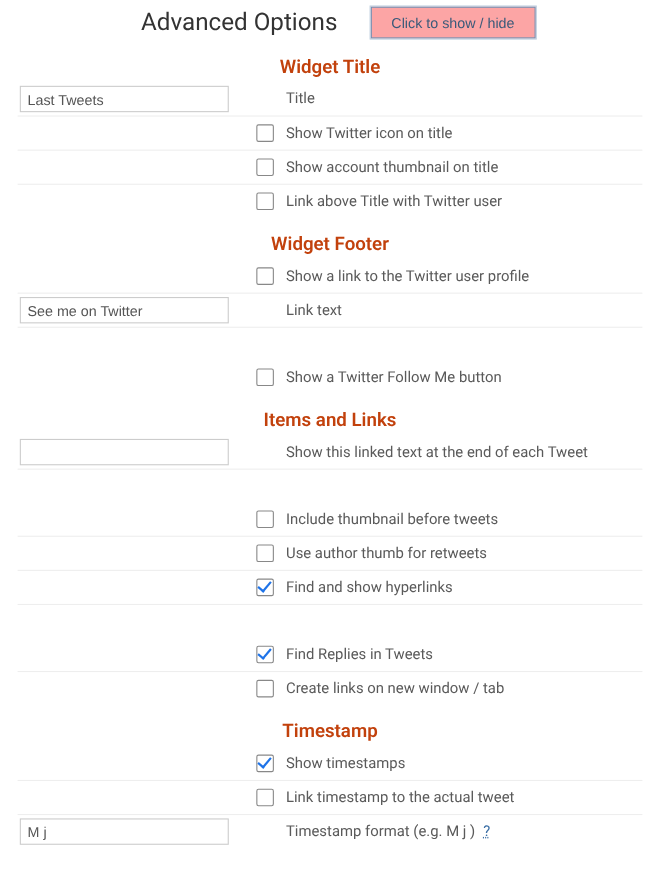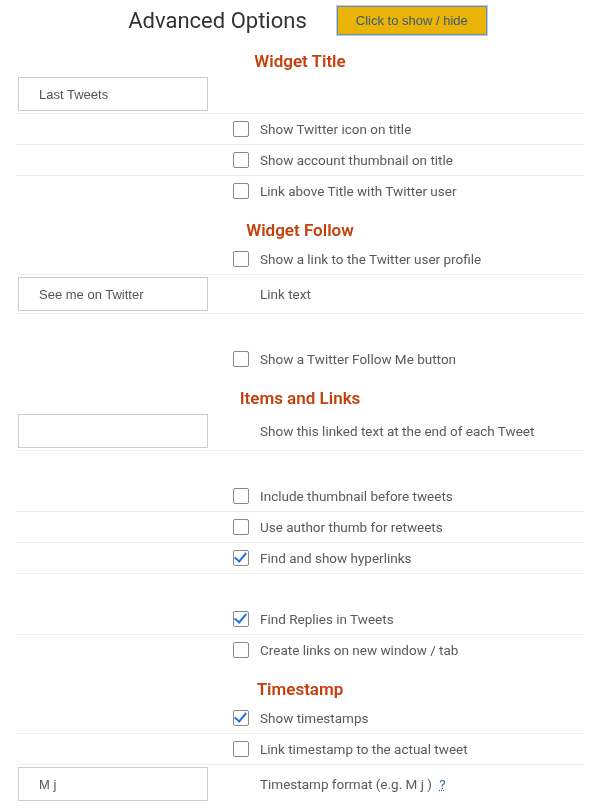--- a/index.html
+++ b/index.html
@@ -25,21 +25,21 @@
   }
   .adv-title {
     font-size: 22px;
     font-weight: 400;
     color: #333;
   }
   .toggle-btn {
     border: 1px solid #6a8fb5;
     outline: 1px solid #bcd;
     color: #3a5a7a;
-    background: #eab308;
+    background: #fca5a5;
     padding: 6px 18px;
     font-size: 13px;
     cursor: pointer;
   }
   .section-title {
     text-align: center;
     font-size: 17px;
     font-weight: 600;
     color: #c2410c;
     margin: 14px 0 4px 0;
@@ -61,23 +61,23 @@
     width: 210px;
     flex: 0 0 210px;
     display: flex;
     align-items: center;
     padding-left: 2px;
     padding-right: 6px;
     box-sizing: border-box;
   }
   .left .txt-in {
     width: 190px;
-    height: 34px;
+    height: 24px;
     border: 1px solid #ccc;
-    padding: 2px 20px;
+    padding: 2px 6px;
     font-size: 13px;
     color: #555;
     box-sizing: border-box;
     background: #fff;
   }
   .cbwrap {
     width: 30px;
     flex: 0 0 30px;
     display: flex;
     justify-content: center;
@@ -129,20 +129,21 @@
     <button class="toggle-btn">Click to show / hide</button>
   </div>
 
   <div class="section-title">Widget Title</div>
   <div class="rows">
     <div class="row">
       <div class="left">
           <input type="text" class="txt-in" value="Last Tweets" style="">
         </div>
       <div class="cbwrap"></div>
+      <div class="lbl">Title</div>
     </div>
     <div class="row">
       <div class="left"></div>
       <div class="cbwrap">
           <input type="checkbox" class="cb" style="">
         </div>
       <div class="lbl">Show Twitter icon on title</div>
     </div>
     <div class="row">
       <div class="left"></div>
@@ -153,21 +154,21 @@
     </div>
     <div class="row">
       <div class="left"></div>
       <div class="cbwrap">
           <input type="checkbox" class="cb" style="">
         </div>
       <div class="lbl">Link above Title with Twitter user</div>
     </div>
   </div>
 
-  <div class="section-title">Widget Follow</div>
+  <div class="section-title">Widget Footer</div>
   <div class="rows">
     <div class="row">
       <div class="left"></div>
       <div class="cbwrap">
           <input type="checkbox" class="cb" style="">
         </div>
       <div class="lbl">Show a link to the Twitter user profile</div>
     </div>
     <div class="row">
       <div class="left">

